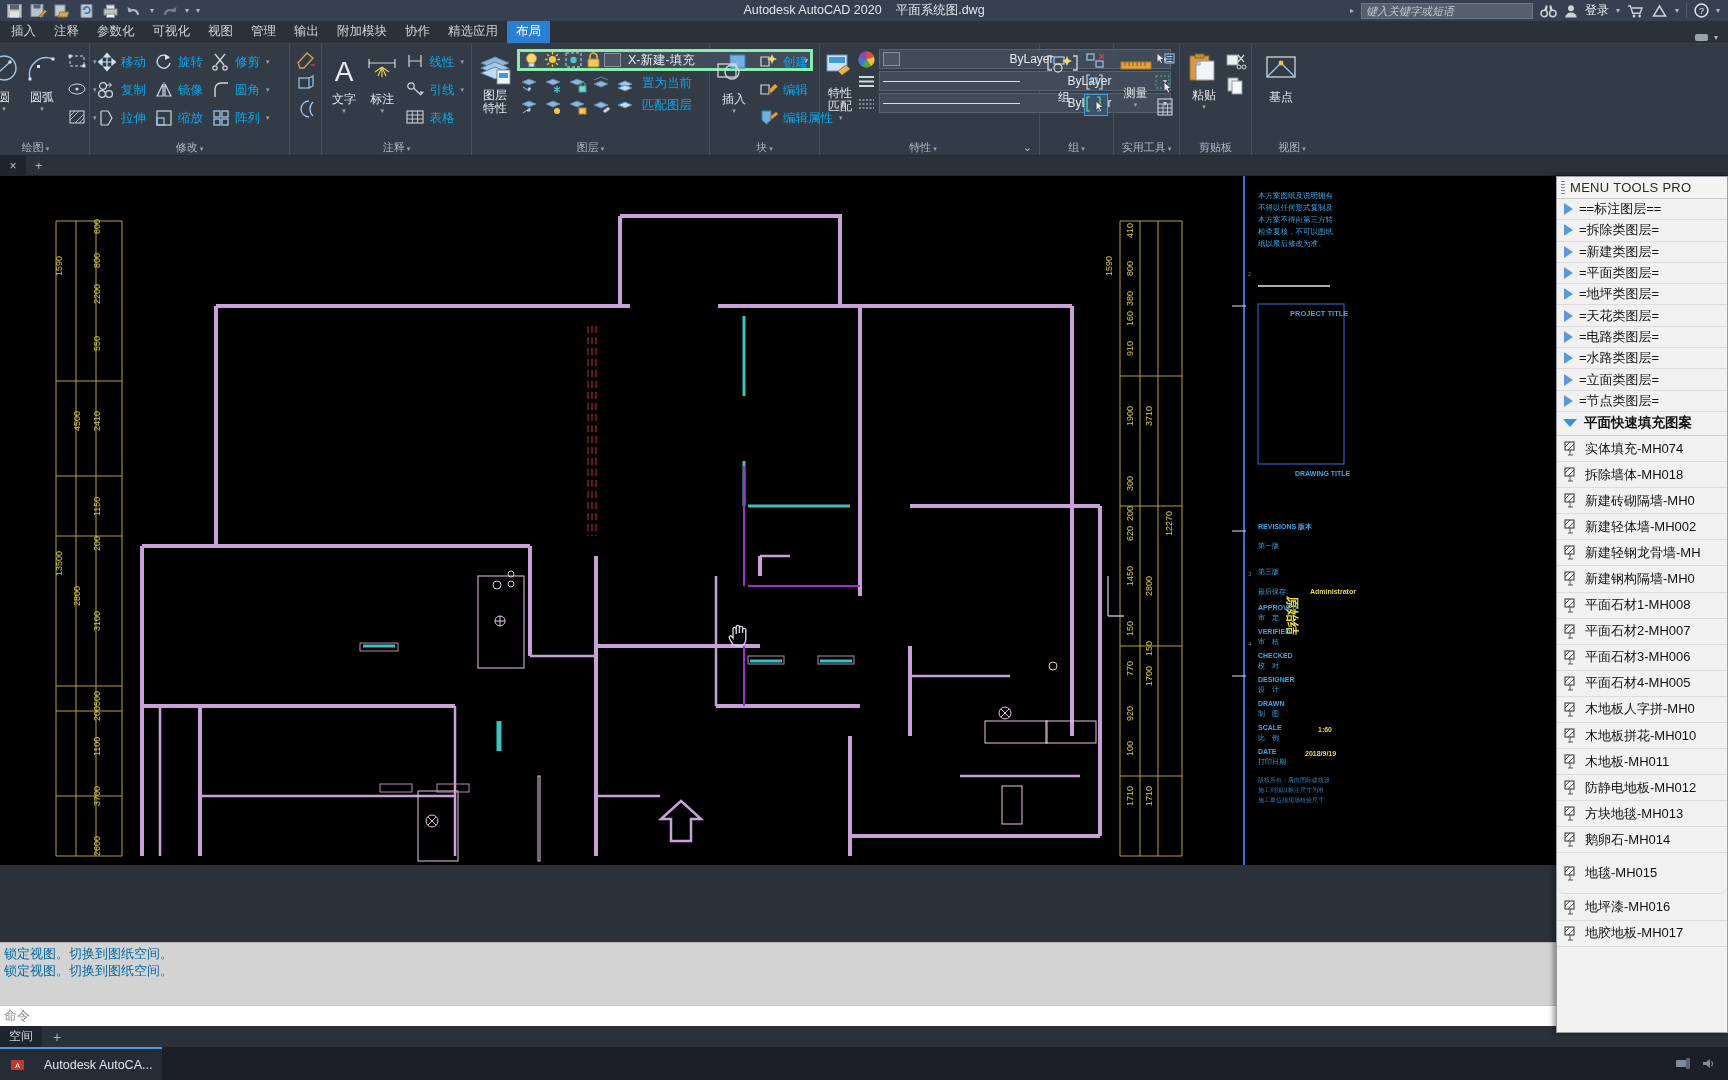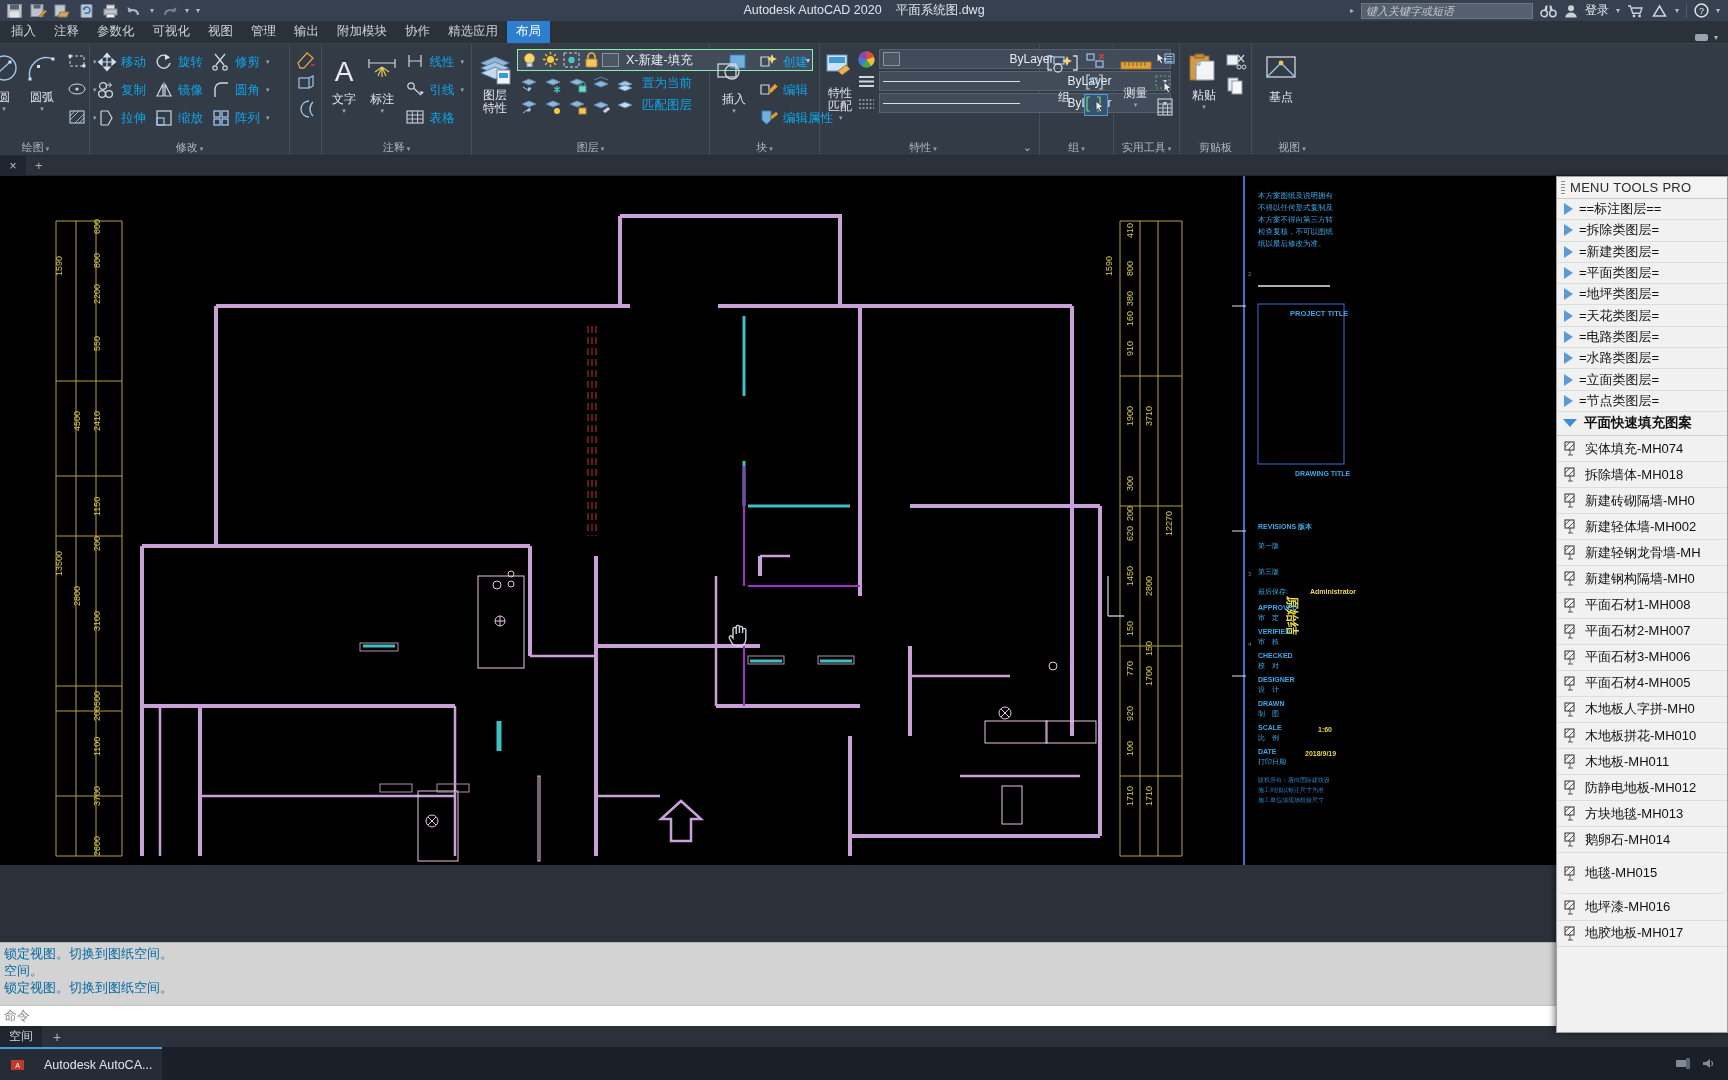--- a/index.html
+++ b/index.html
@@ -57,21 +57,21 @@
   .big-btn .car { font-size:7px; color:#9aa3ae; line-height:6px;}
   .rowbtns { display:flex; flex-direction:column; gap:2px; }
   .rbtn { display:flex; align-items:center; gap:4px; height:26px; padding:0 4px;
           cursor:default; }
   .rbtn .lbl { font-size:12.5px; color:#0ea5e9; white-space:nowrap; }
   .rbtn .car { font-size:7px; color:#98a1ac; margin-left:2px;}
   .iconsq { width:20px; height:20px; display:inline-block; flex:0 0 auto;}
   .smallgrid { display:grid; grid-template-columns:repeat(5, 24px); gap:1px 0; }
   .sgi { width:24px; height:21px; display:flex; align-items:center; justify-content:center;}
   .layer-top { display:flex; align-items:center; gap:2px;
-               background:#414b59; border:1px solid #86efac; height:22px;
+               background:#414b59; border:3px solid #86efac; height:22px;
                padding:0 2px; width:296px;}
   .layer-name { font-size:12.5px; color:#e6ebf1; margin-left:5px; flex:1;}
   .combo {
     height:20px; background:#414b59; border:1px solid #58616f; display:flex;
     align-items:center; padding:0 3px; gap:5px; width:292px; color:#e6ebf1;
     font-size:12px;
   }
   .combo .cname { flex:1; text-align:center;}
   .swatch { width:17px; height:14px; background:#4b5563; border:1px solid #8a929c;}
   .lw-line { flex:1; border-top:1px solid #d9dee4; margin-right:-4px;}
@@ -1293,21 +1293,20 @@
           </span>
           <span>地胶地板-MH017</span>
         </div>
     </div>
   </div>
 </div>
 
 <div class="cmdarea">
   <div class="cmdhist">
     <div>锁定视图。切换到图纸空间。</div>
-    <div>空间。</div>
     <div>锁定视图。切换到图纸空间。</div>
   </div>
   <div class="cmdinput">
     <span>命令</span>
   </div>
 </div>
 
 <div class="layouttabs">
   <div class="ltab">空间</div>
   <div class="ltab plus">+</div>

